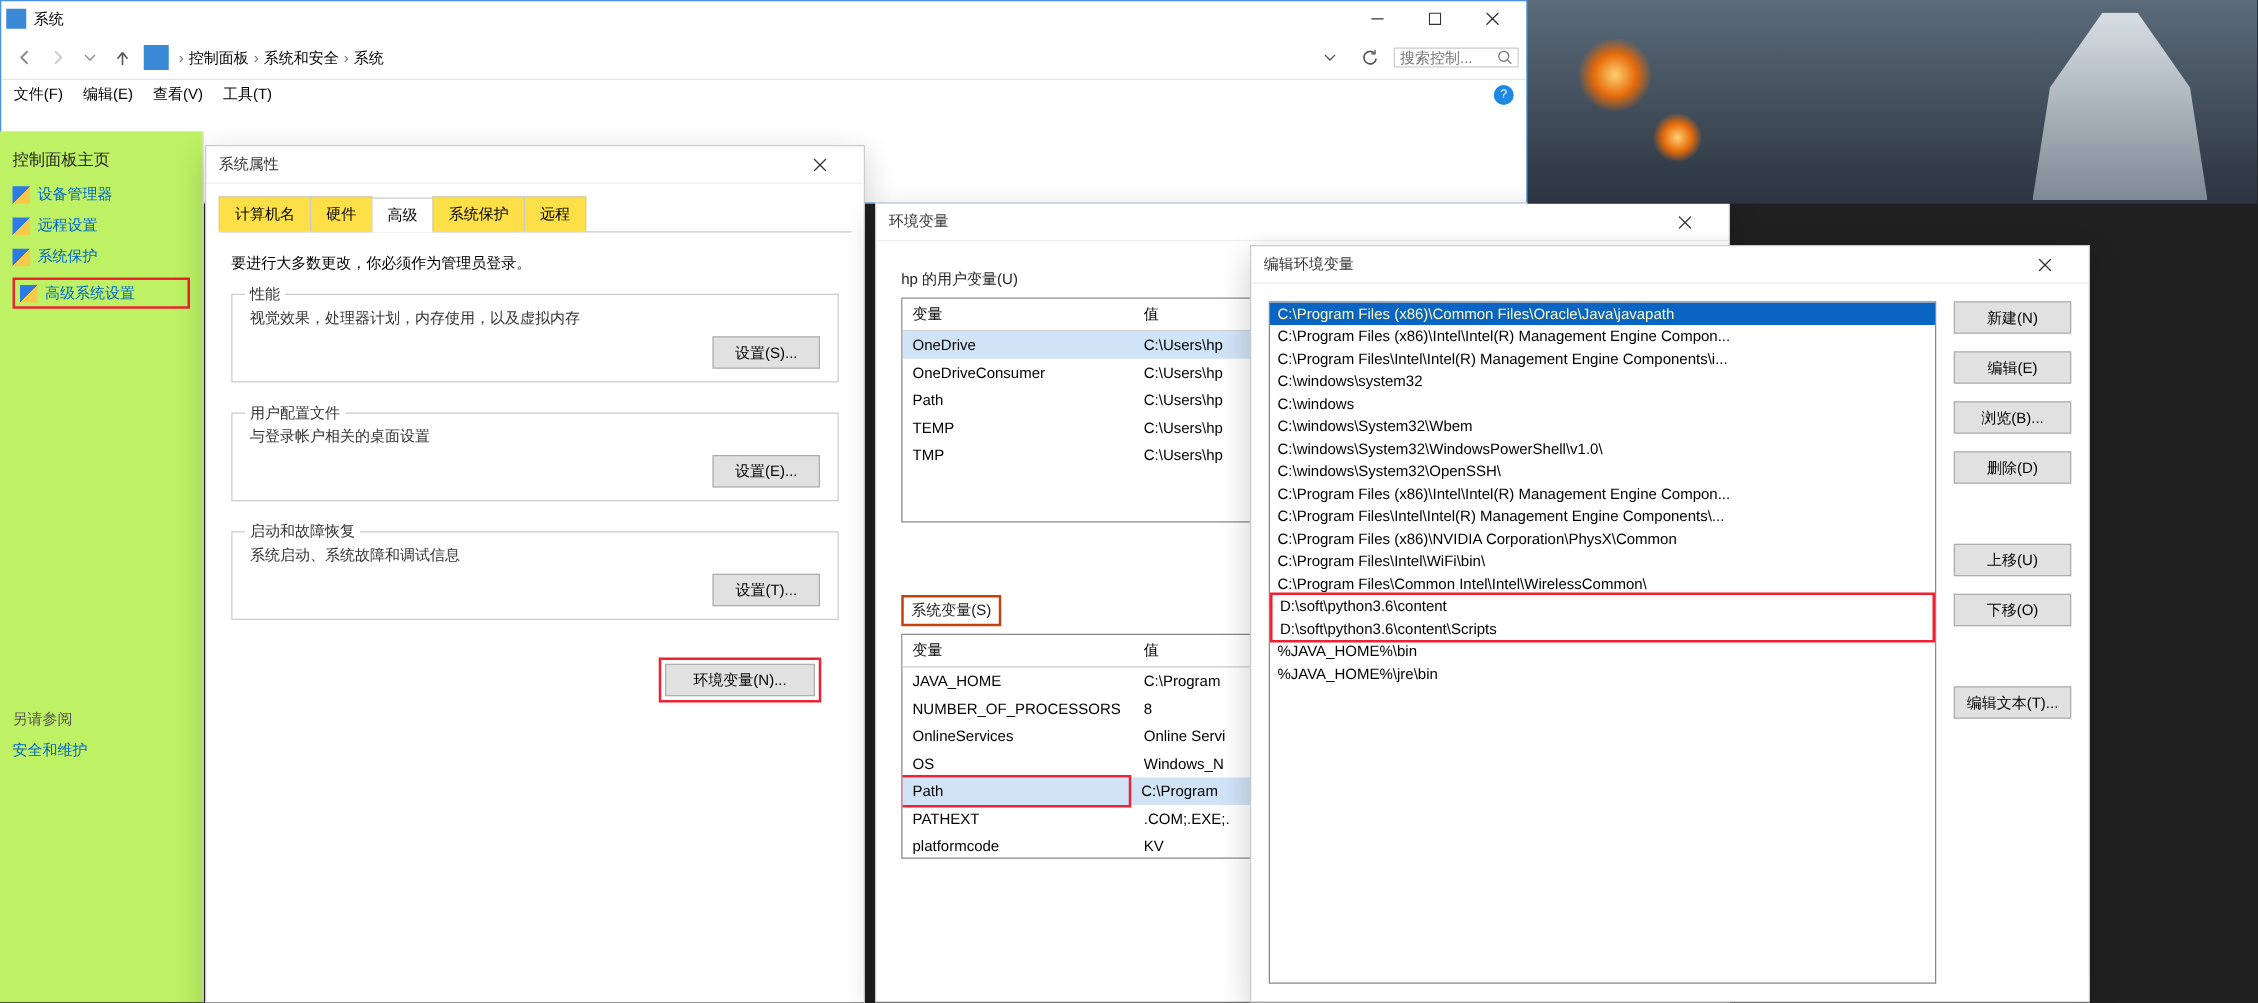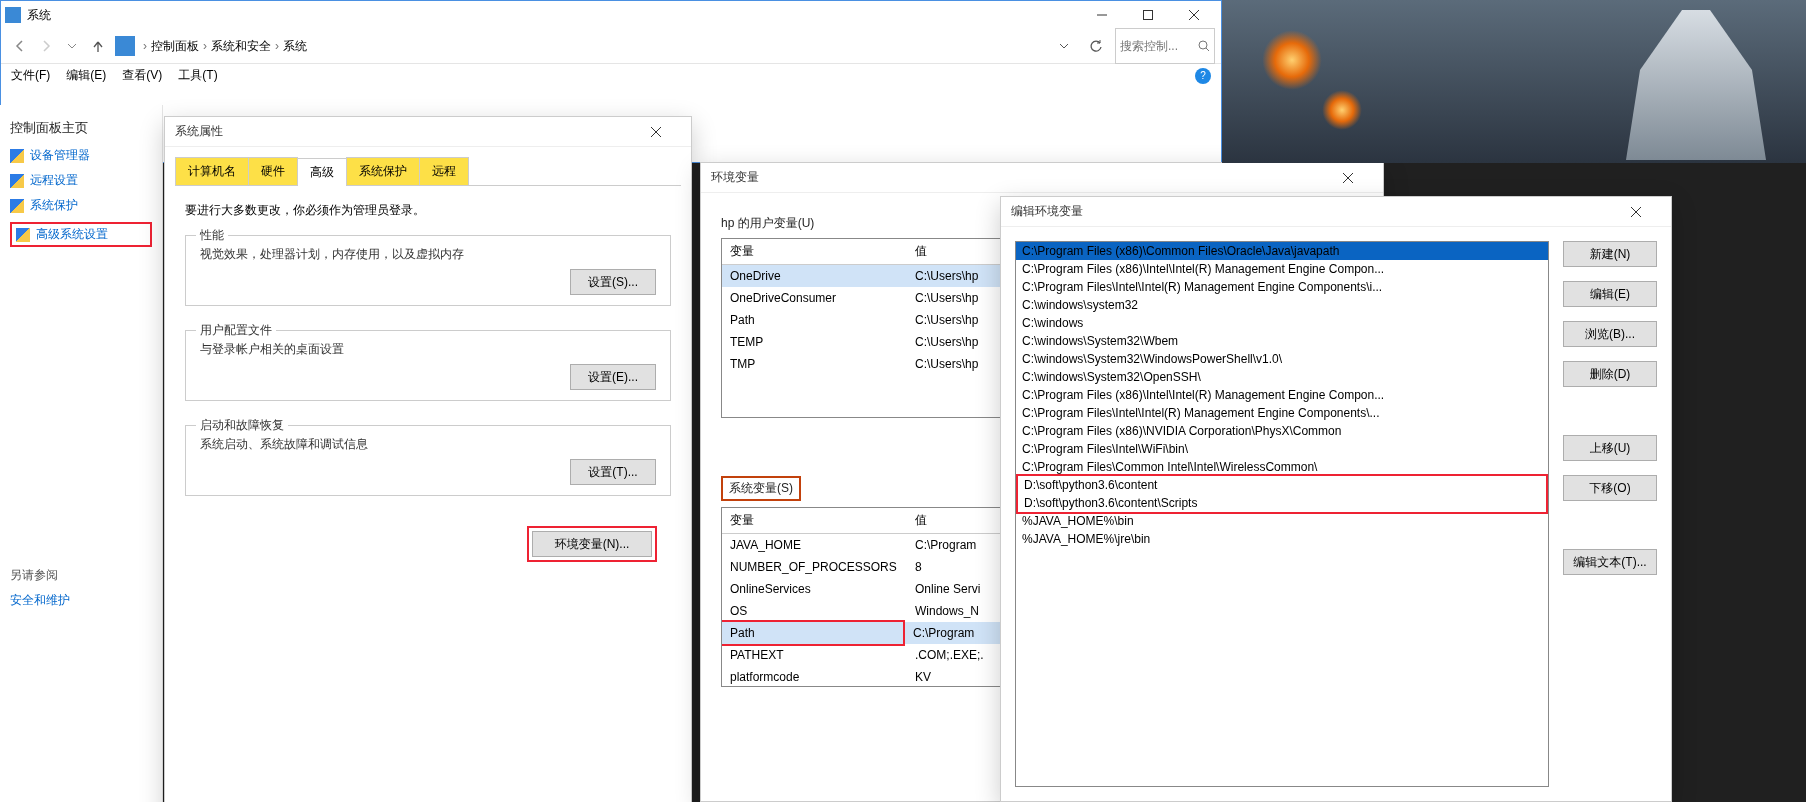--- a/index.html
+++ b/index.html
@@ -9,25 +9,25 @@
   .win-main { left:0; top:0; width:1222px; height:163px; background:#fff; border:1px solid #4a90e2; }
   .win-main .title-bar { height:28px; display:flex; align-items:center; padding:0 4px; }
   .title-icon { width:16px; height:16px; background:#3a89d6; margin-right:6px; display:inline-block; }
   .title-ctrls { margin-left:auto; display:flex; }
   .title-btn { width:46px; height:28px; display:flex; align-items:center; justify-content:center; color:#333; }
   .nav-row { height:34px; display:flex; align-items:center; padding:0 6px; }
   .nav-arrow { width:26px; height:26px; display:flex; align-items:center; justify-content:center; color:#aaa; }
   .addr-icon { width:20px; height:20px; background:#3a89d6; margin:0 4px; display:inline-block; }
   .bread-sep { color:#777; padding:0 4px; }
   .addr-right { margin-left:auto; display:flex; align-items:center; gap:6px; }
-  .search-box { width:100px; height:36px; border:1px solid #ccc; display:flex; align-items:center; padding:0 4px; color:#777; }
+  .search-box { width:100px; height:16px; border:1px solid #ccc; display:flex; align-items:center; padding:0 4px; color:#777; }
   .menu-bar { height:24px; display:flex; align-items:center; padding:0 10px; gap:16px; border-top:1px solid #e5e5e5; }
   .help-icon { margin-left:auto; width:16px;height:16px;border-radius:50%;background:#1e88e5;color:#fff;display:flex;align-items:center;justify-content:center;font-size:10px; }
   
-  .side-panel { left:0; top:105px; width:163px; height:697px; background:#ffffff; border-right:1px solid #e5e5e5; padding:14px 10px; }
+  .side-panel { left:0; top:105px; width:163px; height:697px; background:#bef264; border-right:1px solid #e5e5e5; padding:14px 10px; }
   .side-title { font-size:13px; color:#222; margin-bottom:10px; }
   .side-link { display:flex; align-items:center; gap:6px; color:#0066cc; margin:8px 0; cursor:pointer; }
   .side-link .shield { width:14px;height:14px; background:linear-gradient(135deg,#2c7be5 0 50%,#f7c948 50% 100%); }
   .side-highlight { border:2px solid #e23; padding:2px 4px; }
   .side-see-also { margin-top:320px; color:#555; }
 
   
   .dlg-sysprop { left:164px; top:116px; width:528px; height:770px; background:#fff; border:1px solid #ccc; box-shadow:0 8px 24px rgba(0,0,0,.2); }
   .dlg-title { height:30px; display:flex; align-items:center; padding:0 10px; color:#333; border-bottom:1px solid #eee; }
   .dlg-close { margin-left:auto; width:30px; text-align:center; color:#444; cursor:pointer; }
@@ -54,21 +54,21 @@
   .list-row { cursor:default; }
   .list-row.sel { background:#d0e3f7; }
   .list-row.hl-name .col.var { border:2px solid #e23; margin:-2px 0 -2px -2px; }
   .btn-row { display:flex; gap:10px; justify-content:flex-end; margin:10px 20px; }
 
   
   .dlg-edit { left:1000px; top:196px; width:672px; height:606px; background:#fff; border:1px solid #ccc; box-shadow:0 8px 24px rgba(0,0,0,.2); }
   .dlg-edit .body { display:flex; padding:14px; gap:14px; height:calc(100% - 30px); }
   .paths-list { flex:1; border:1px solid #888; overflow:hidden; }
   .path-item { padding:2px 6px; white-space:nowrap; overflow:hidden; text-overflow:ellipsis; }
-  .path-item.sel { background:#0a64c2; color:#000000; }
+  .path-item.sel { background:#0a64c2; color:#fef9c3; }
   .path-hl2 { border:2px solid #e23; margin:-2px 0; }
   .side-btns { width:94px; display:flex; flex-direction:column; gap:14px; }
   .side-btns .btn { width:100%; white-space:nowrap; }
 
   
   .wall { left:1222px; top:0; width:584px; height:163px; background:linear-gradient(180deg,#5b6b7a,#2b3440); }
   .wall .spark { position:absolute; width:60px; height:60px; background:radial-gradient(circle,#ffd070 0,#e66a0a 40%,transparent 70%); border-radius:50%; }
   .wall .robot { position:absolute; right:40px; top:10px; width:140px; height:150px; background:linear-gradient(#d7dde3,#7e8a95); clip-path:polygon(40% 0,60% 0,90% 40%,100% 100%,0 100%,10% 40%); }
 
   svg { display:block; }

